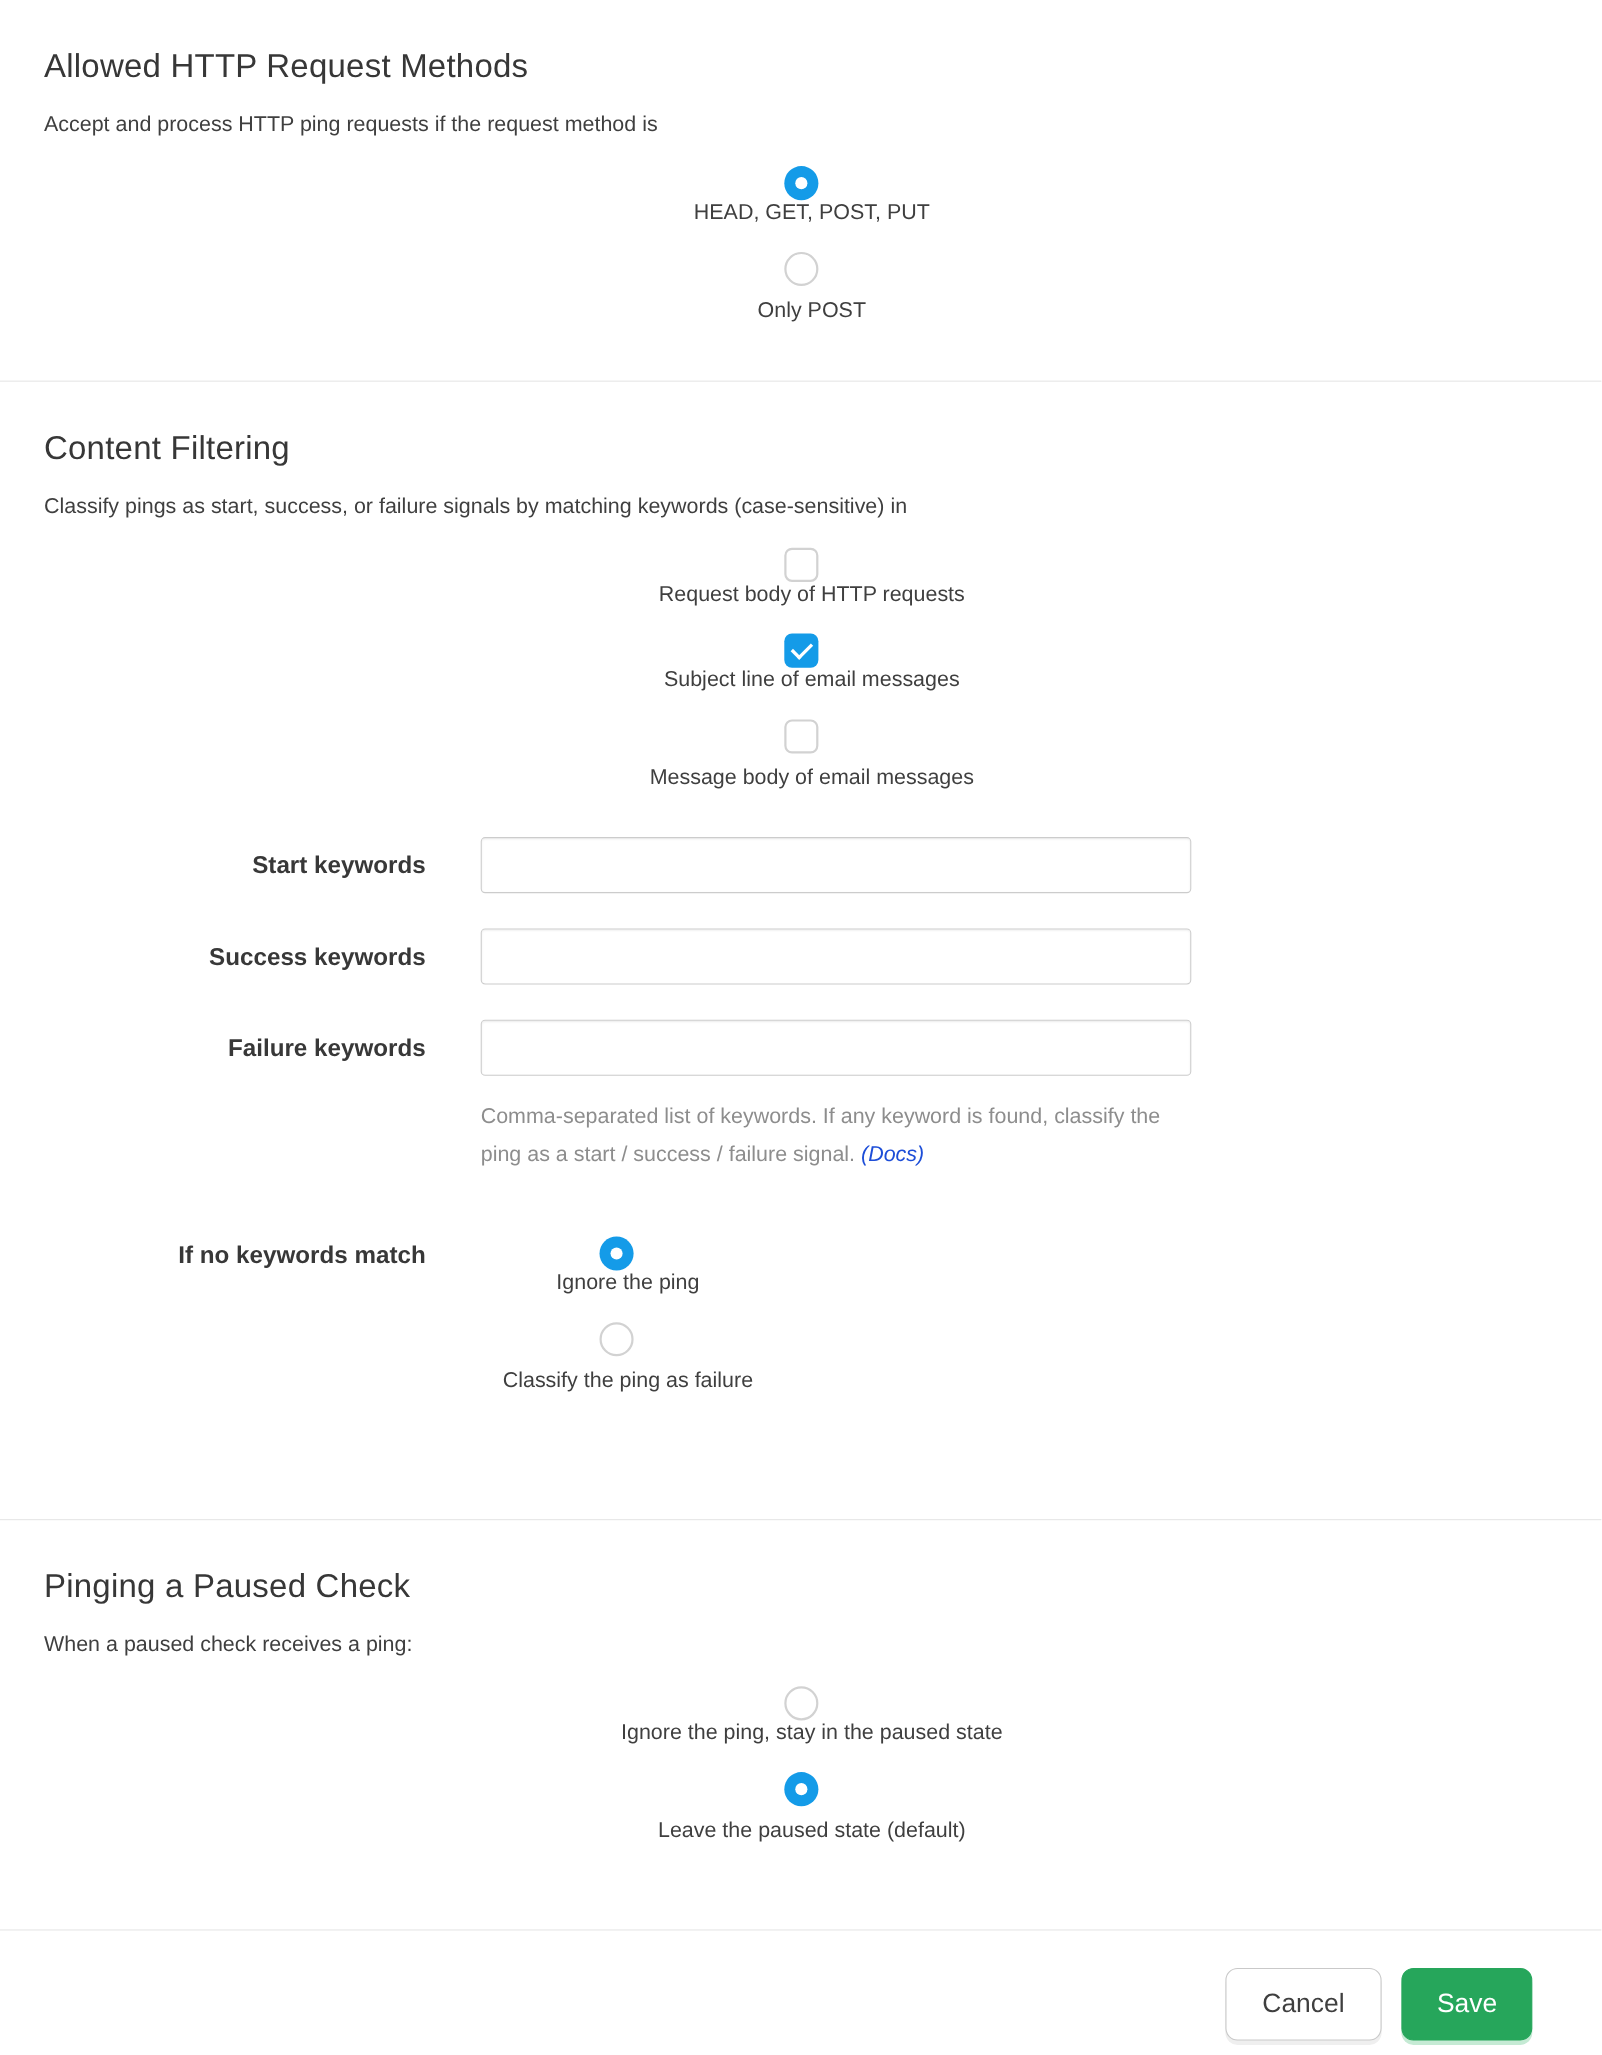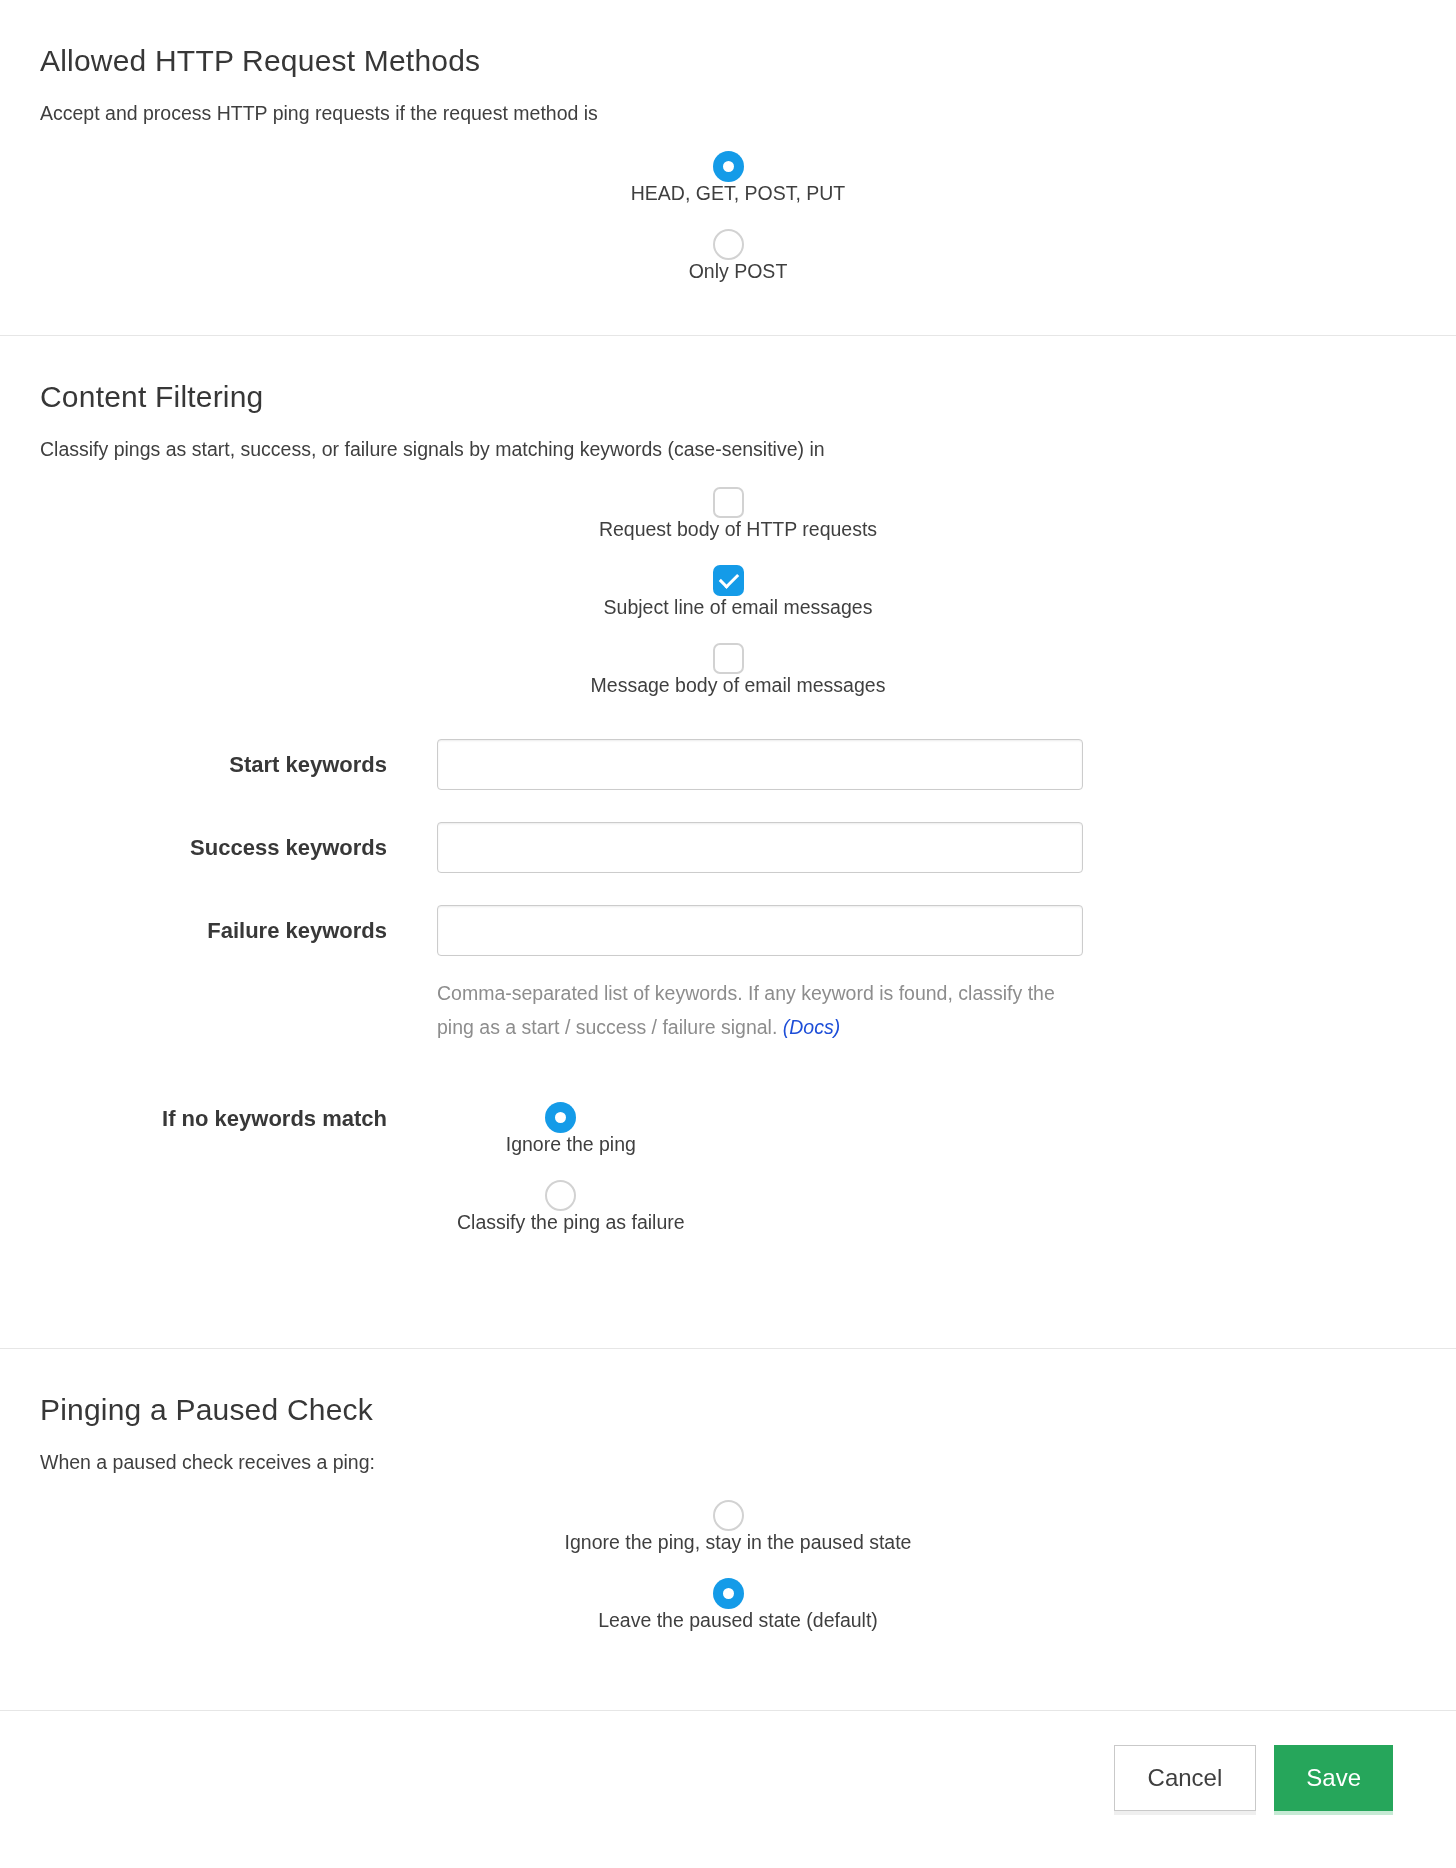--- a/index.html
+++ b/index.html
@@ -18,21 +18,21 @@
     letter-spacing: 0.2px;
   }
   .desc { font-size: 19.5px; margin: 0 0 26px 0; color: #3f3f3f; }
   .divider { border: none; border-top: 1px solid #e6e6e6; margin: 0; height: 0; }
 
   
   .opt-row {
     display: flex; align-items: center;
     margin-bottom: 24px; cursor: pointer; flex-direction: column;
   }
-  .opt-row:last-child { margin-bottom: 0; }
+  .opt-row:last-child { margin-bottom: 0; gap: 11px; }
   .opt-label { font-size: 19.5px; margin-left: 20px; color: #3f3f3f; }
 
   .radio {
     width: 31px; height: 31px; flex: 0 0 31px;
     border-radius: 50%;
     border: 2px solid #d2d2d2;
     background: #fff;
     position: relative;
   }
   .radio.checked { border: none; background: #149be8; }
@@ -99,21 +99,21 @@
   
   .footer {
     padding: 34px 63px 30px 40px;
     display: flex; justify-content: flex-end; align-items: center;
     gap: 18px;
   }
   .btn {
     font-family: "Liberation Sans", sans-serif;
     font-size: 24px;
     height: 66px;
-    border-radius: 0;
+    border-radius: 11px;
     cursor: pointer;
   }
   .btn-cancel {
     background: #ffffff;
     border: 1px solid #c9c9c9;
     color: #3f3f3f;
     padding: 0 33px;
     box-shadow: 0 4px 0 0 #efefef;
   }
   .btn-save {

